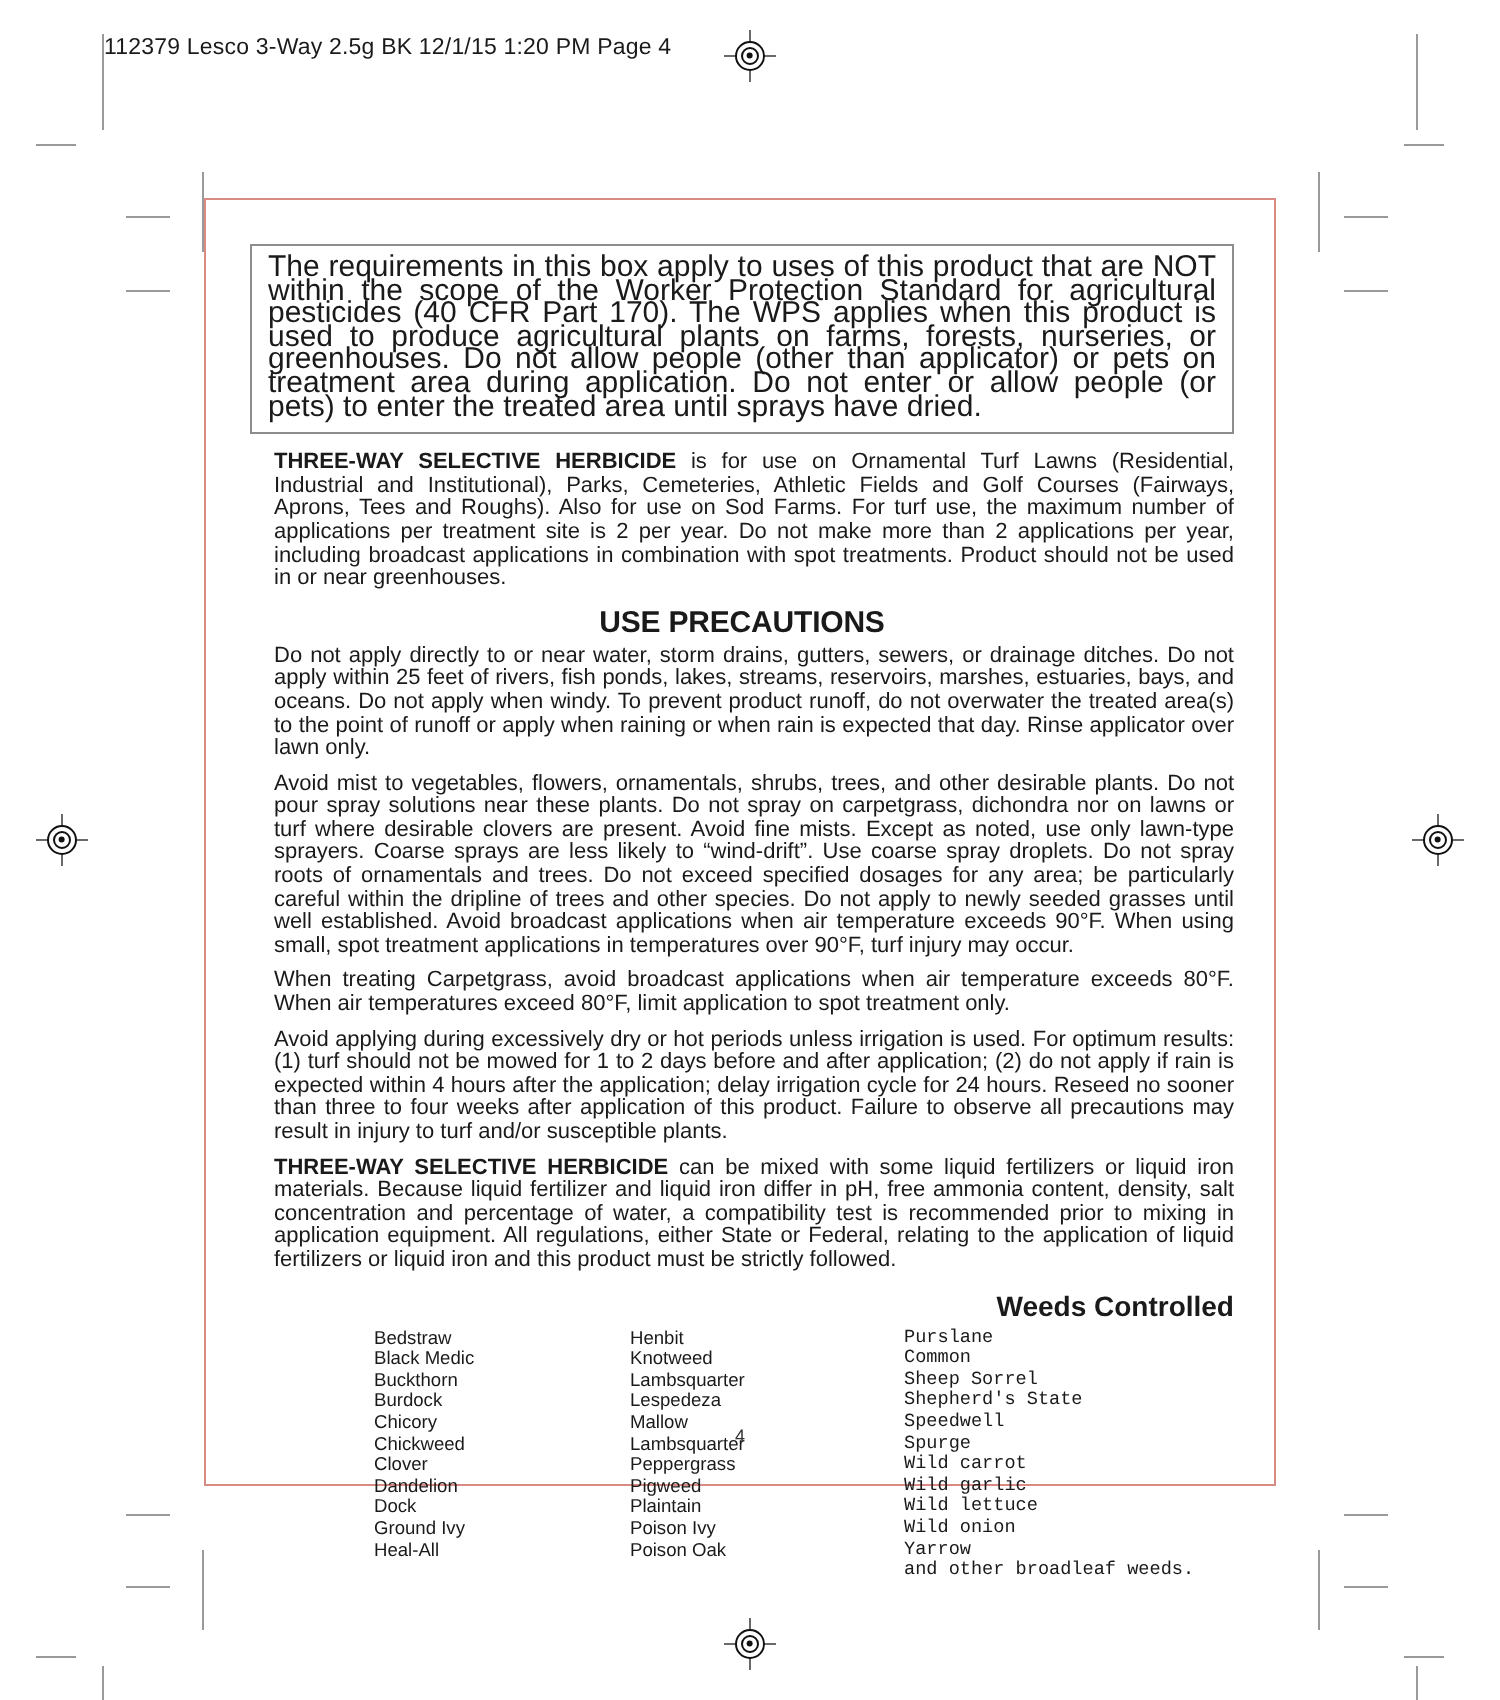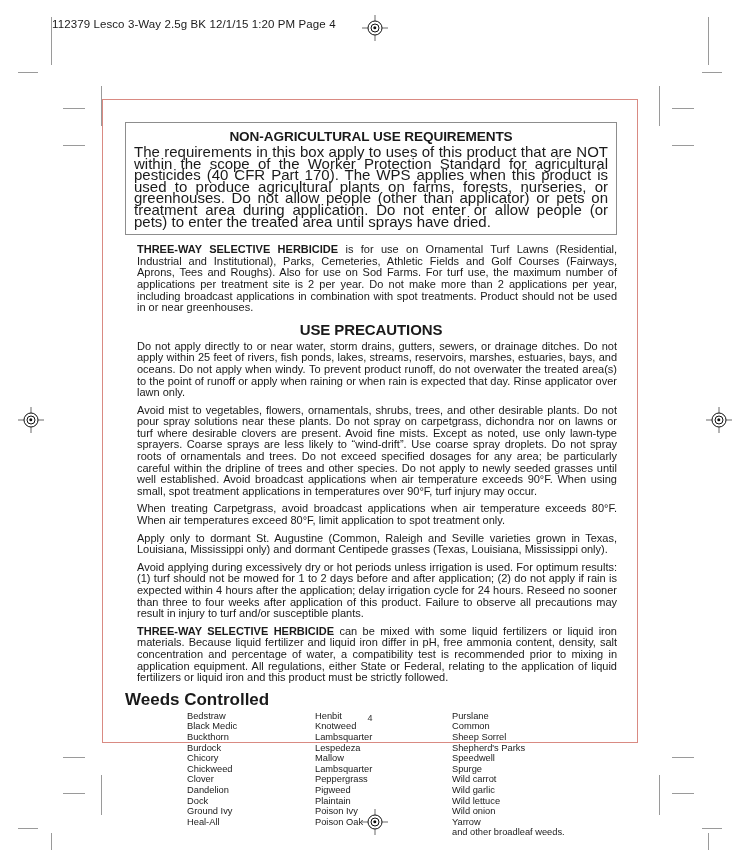--- a/index.html
+++ b/index.html
@@ -135,38 +135,38 @@
     text-align: center;
     font-size: 15px;
     font-weight: bold;
     line-height: 19px;
     margin: 4px 0 2px 0;
     letter-spacing: -0.1px;
   }
 
   
   .weeds-title {
-    text-align: left;
-    font-size: 17px;
+    text-align: right;
+    font-size: 14px;
     font-weight: bold;
     line-height: 16px;
     margin: 8px 0 3px 0;
   }
   .weeds-cols {
     display: flex;
     padding-left: 62px;
     box-sizing: border-box;
   }
   .weeds-col {
     font-size: 9.3px;
     line-height: 10.6px;
   }
   .weeds-col.c1 { width: 128px; }
   .weeds-col.c2 { width: 137px; }
-  .weeds-col.c3 { width: 160px; }
+  .weeds-col.c3 { width: 160px; font-family: Liberation Mono, monospace; }
   .weed-item { white-space: nowrap; }
   .weed-note { white-space: nowrap; }
 
   
   .folio {
     position: absolute;
     left: 0;
     right: 0;
     top: 612px;
     text-align: center;
@@ -233,32 +233,30 @@
       <div class="dot"></div>
   </div>
 </div>
 
 <div class="slug">112379 Lesco 3-Way 2.5g BK  12/1/15  1:20 PM  Page 4</div>
 
 <div class="content-frame">
   <div class="content-inner">
 
     <div class="req-box">
-      <div class="req-title">NON-AGRICULTURAL USE REQUIREMENTS</div>
       <div class="req-body">The requirements in this box apply to uses of this product that are NOT within the scope of the Worker Protection Standard for agricultural pesticides (40 CFR Part 170). The WPS applies when this product is used to produce agricultural plants on farms, forests, nurseries, or greenhouses. Do not allow people (other than applicator) or pets on treatment area during application. Do not enter or allow people (or pets) to enter the treated area until sprays have dried.</div>
     </div>
 
     <p class="para"><span class="bold">THREE-WAY SELECTIVE HERBICIDE</span><span> is for use on Ornamental Turf Lawns (Residential, Industrial and Institutional), Parks, Cemeteries, Athletic Fields and Golf Courses (Fairways, Aprons, Tees and Roughs). Also for use on Sod Farms. For turf use, the maximum number of applications per treatment site is 2 per year. Do not make more than 2 applications per year, including broadcast applications in combination with spot treatments. Product should not be used in or near greenhouses.</span></p>
 
     <div class="section-title">USE PRECAUTIONS</div>
 
     <p class="para">Do not apply directly to or near water, storm drains, gutters, sewers, or drainage ditches. Do not apply within 25 feet of rivers, fish ponds, lakes, streams, reservoirs, marshes, estuaries, bays, and oceans. Do not apply when windy. To prevent product runoff, do not overwater the treated area(s) to the point of runoff or apply when raining or when rain is expected that day. Rinse applicator over lawn only.</p>
     <p class="para">Avoid mist to vegetables, flowers, ornamentals, shrubs, trees, and other desirable plants. Do not pour spray solutions near these plants. Do not spray on carpetgrass, dichondra nor on lawns or turf where desirable clovers are present. Avoid fine mists. Except as noted, use only lawn-type sprayers. Coarse sprays are less likely to “wind-drift”. Use coarse spray droplets. Do not spray roots of ornamentals and trees. Do not exceed specified dosages for any area; be particularly careful within the dripline of trees and other species. Do not apply to newly seeded grasses until well established. Avoid broadcast applications when air temperature exceeds 90°F. When using small, spot treatment applications in temperatures over 90°F, turf injury may occur.</p>
     <p class="para">When treating Carpetgrass, avoid broadcast applications when air temperature exceeds 80°F. When air temperatures exceed 80°F, limit application to spot treatment only.</p>
-    <p class="para">Apply only to dormant St. Augustine (Common, Raleigh and Seville varieties grown in Texas, Louisiana, Mississippi only) and dormant Centipede grasses (Texas, Louisiana, Mississippi only).</p>
     <p class="para">Avoid applying during excessively dry or hot periods unless irrigation is used. For optimum results: (1) turf should not be mowed for 1 to 2 days before and after application; (2) do not apply if rain is expected within 4 hours after the application; delay irrigation cycle for 24 hours. Reseed no sooner than three to four weeks after application of this product. Failure to observe all precautions may result in injury to turf and/or susceptible plants.</p>
 
     <p class="para"><span class="bold">THREE-WAY SELECTIVE HERBICIDE</span><span> can be mixed with some liquid fertilizers or liquid iron materials. Because liquid fertilizer and liquid iron differ in pH, free ammonia content, density, salt concentration and percentage of water, a compatibility test is recommended prior to mixing in application equipment. All regulations, either State or Federal, relating to the application of liquid fertilizers or liquid iron and this product must be strictly followed.</span></p>
 
     <div class="weeds-title">Weeds Controlled</div>
 
     <div class="weeds-cols">
       <div class="weeds-col c1">
         <div class="weed-item">Bedstraw</div>
         <div class="weed-item">Black Medic</div>
@@ -284,21 +282,21 @@
         <div class="weed-item">Pigweed</div>
         <div class="weed-item">Plaintain</div>
         <div class="weed-item">Poison Ivy</div>
         <div class="weed-item">Poison Oak</div>
       </div>
 
       <div class="weeds-col c3">
         <div class="weed-item">Purslane</div>
         <div class="weed-item">Common</div>
         <div class="weed-item">Sheep Sorrel</div>
-        <div class="weed-item">Shepherd's Parks</div>
+        <div class="weed-item">Shepherd's State</div>
         <div class="weed-item">Speedwell</div>
         <div class="weed-item">Spurge</div>
         <div class="weed-item">Wild carrot</div>
         <div class="weed-item">Wild garlic</div>
         <div class="weed-item">Wild lettuce</div>
         <div class="weed-item">Wild onion</div>
         <div class="weed-item">Yarrow</div>
         <div class="weed-note">and other broadleaf weeds.</div>
       </div>
     </div>

